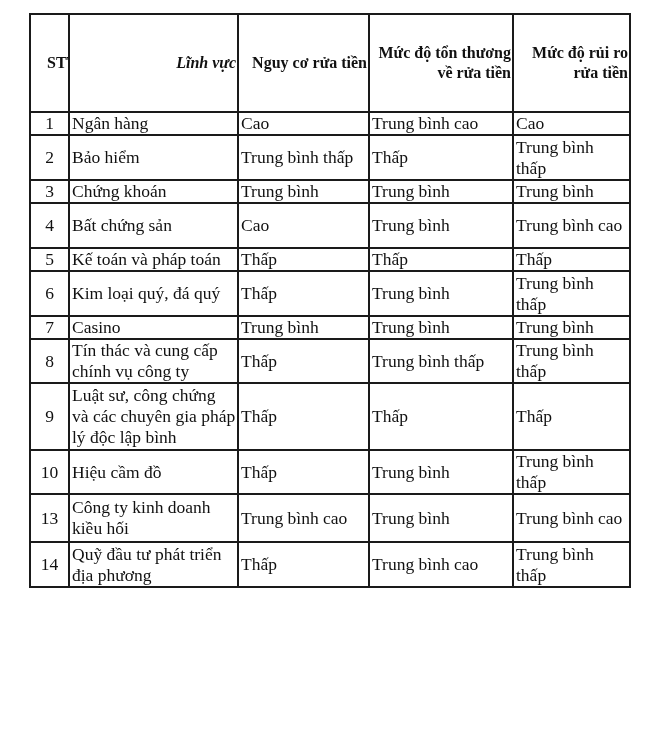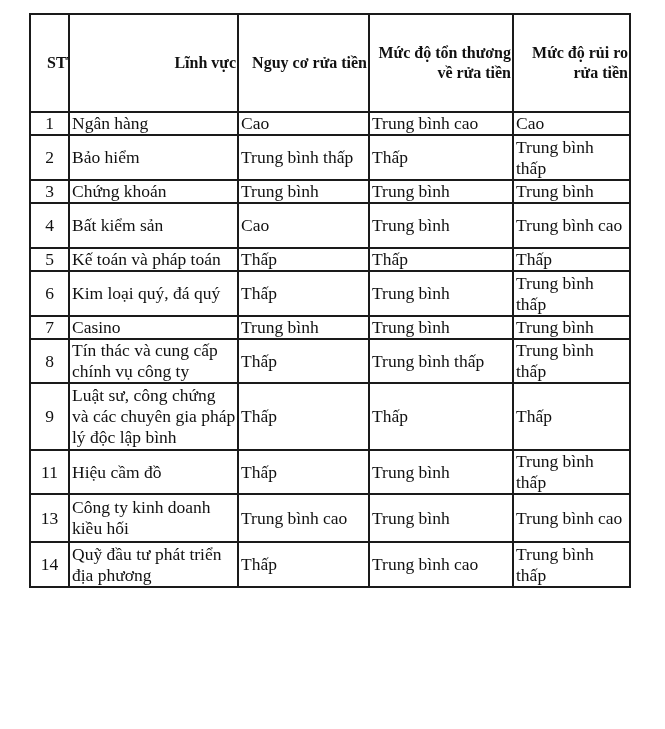--- a/index.html
+++ b/index.html
@@ -34,20 +34,21 @@
     }
     table.risk-table th {
       font-weight: bold;
       text-align: right;
       height: 64px;
       line-height: 20px;
       font-size: 16px;
     }
     table.risk-table th.col-sector {
       padding-left: 48px;
+      font-style: italic;
     }
     table.risk-table th.col-stt {
       padding: 16px;
     }
     table.risk-table td.stt {
       text-align: center;
       padding: 0;
     }
     col.c-stt { width: 39px; }
     col.c-sector { width: 169px; }
@@ -99,21 +100,21 @@
       </tr>
       <tr style="height: 23px;">
         <td class="stt">3</td>
         <td>Chứng khoán</td>
         <td>Trung bình</td>
         <td>Trung bình</td>
         <td>Trung bình</td>
       </tr>
       <tr style="height: 45px;">
         <td class="stt">4</td>
-        <td>Bất kiểm sản</td>
+        <td>Bất chứng sản</td>
         <td>Cao</td>
         <td>Trung bình</td>
         <td>Trung bình cao</td>
       </tr>
       <tr style="height: 22px;">
         <td class="stt">5</td>
         <td>Kế toán và pháp toán</td>
         <td>Thấp</td>
         <td>Thấp</td>
         <td>Thấp</td>
@@ -140,21 +141,21 @@
         <td>Trung bình thấp</td>
       </tr>
       <tr style="height: 67px;">
         <td class="stt">9</td>
         <td>Luật sư, công chứng và các chuyên gia pháp lý độc lập bình</td>
         <td>Thấp</td>
         <td>Thấp</td>
         <td>Thấp</td>
       </tr>
       <tr style="height: 44px;">
-        <td class="stt">11</td>
+        <td class="stt">10</td>
         <td>Hiệu cầm đồ</td>
         <td>Thấp</td>
         <td>Trung bình</td>
         <td>Trung bình thấp</td>
       </tr>
       <tr style="height: 48px;">
         <td class="stt">13</td>
         <td>Công ty kinh doanh kiều hối</td>
         <td>Trung bình cao</td>
         <td>Trung bình</td>

